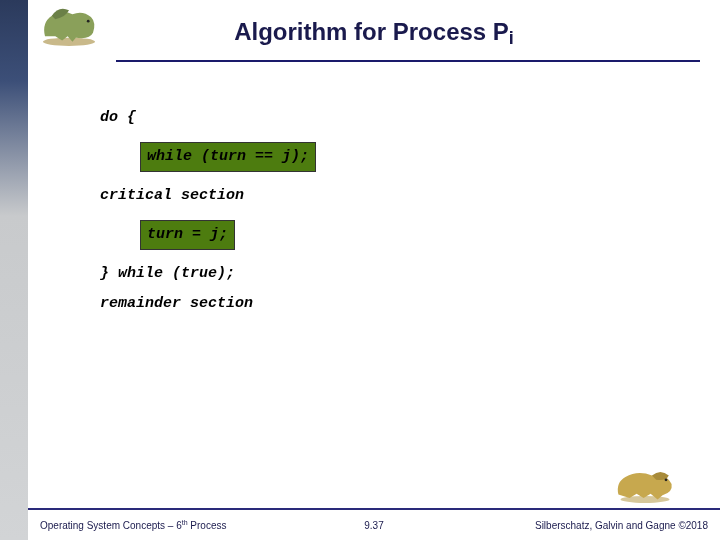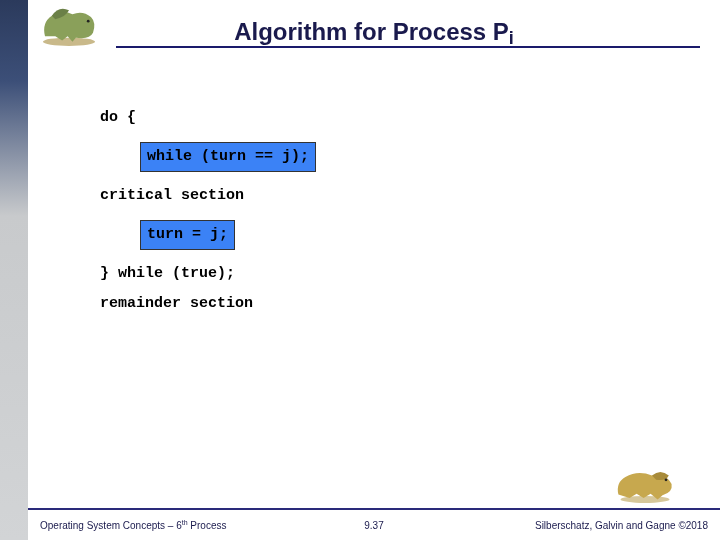--- a/index.html
+++ b/index.html
@@ -31,44 +31,45 @@
     left: 6px;
     top: 2px;
     width: 70px;
     height: 48px;
   }
   .title {
     text-align: center;
     font-size: 24px;
     font-weight: bold;
     color: #1a1a4d;
-    padding: 12px 0 0 0;
+    padding: 12px 0 14px 0;
   }
   .title sub { font-size: 18px; vertical-align: baseline; position: relative; top: 4px; }
   .title-rule {
     margin: 0 20px 0 88px;
     border: none;
     border-top: 2px solid #1a1a6b;
   }
   .content {
     position: absolute;
     left: 100px;
     top: 100px;
     right: 40px;
     font-family: "Courier New", Courier, monospace;
     font-size: 15px;
     font-weight: bold;
     color: #000;
     line-height: 1.6;
+    font-style: italic;
   }
   .box {
     display: inline-block;
     border: 1px solid #333;
     padding: 2px 6px;
-    background: #3b82f6;
+    background: #4d7c0f;
     margin: 6px 0;
   }
   .ind1 { margin-left: 40px; }
   .ind2 { margin-left: 110px; }
   .plain { margin: 6px 0; }
   .footer {
     position: absolute;
     left: 28px;
     right: 0;
     bottom: 0;

